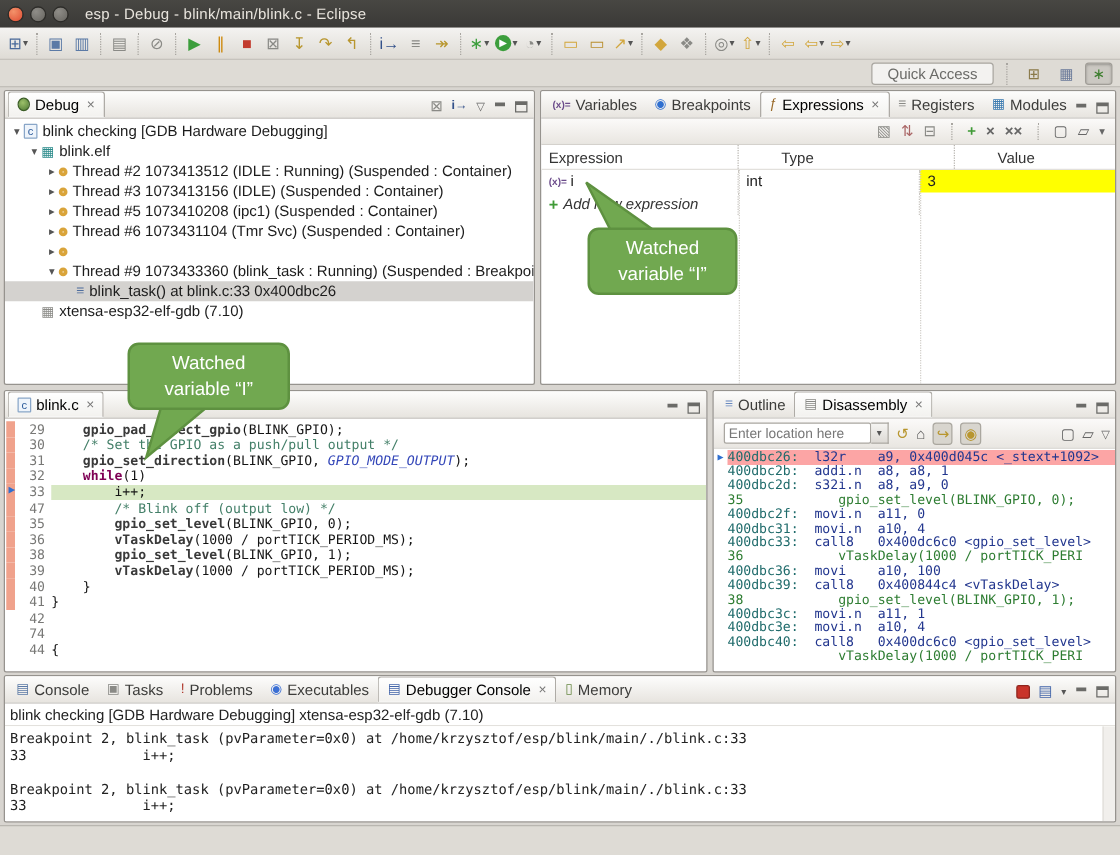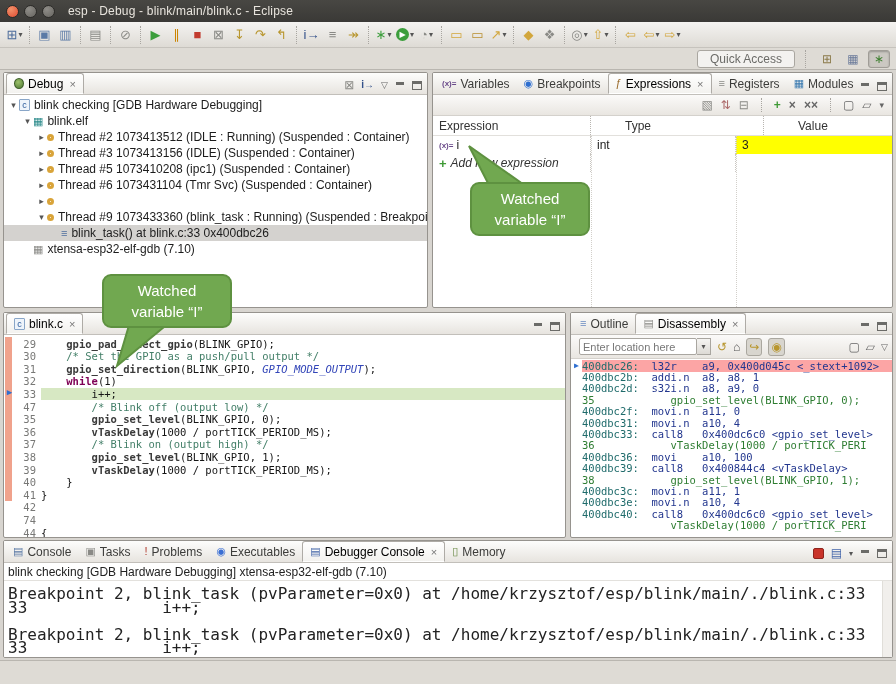--- a/index.html
+++ b/index.html
@@ -118,21 +118,21 @@
   .dapc { width:11px; flex:0 0 11px; text-align:center; color:#2f6fd0; font-size:8px; }
   .darow.hl .datext { background:#fca5a5; }
   .datext { flex:1; }
   .da-addr { color:#1f6b6b; }
   .da-asm { color:#22368e; }
   .da-src { color:#2e7d32; }
 
   
   .cinfo { height:18px; flex:0 0 18px; background:#fff; border-bottom:1px solid #e3e1dd; display:flex;
            align-items:center; padding-left:4px; font-size:12px; color:#222; }
-  .cbody { flex:1; background:#fff; font-family:"DejaVu Sans Mono", monospace; font-size:16px;
+  .cbody { flex:1; background:#fff; font-family:"DejaVu Sans Mono", monospace; font-size:11px;
            padding:3px 0 0 4px; overflow:hidden; position:relative; }
   .cline { height:13.5px; white-space:pre; }
   .cscroll { position:absolute; right:0; top:0; bottom:0; width:10px; background:#f1efec; border-left:1px solid #e0ded9; }
 
   .statusbar { position:absolute; top:660px; left:0; width:896px; height:24px; background:#deDBd5;
                border-top:1px solid #b9b6b0; }
   .termbtn { width:11px; height:11px; background:#c9342a; border:1px solid #8f241d; border-radius:2px; }
 </style>
 </head>
 <body>
@@ -445,21 +445,20 @@
     <div class="edbody">
       <div class="edlines" id="editorLines">
           <div class="eline"><span class="annot"><span class="chg" style="top: 0px; bottom: 0px;"></span></span><span class="lnum">29</span><span class="ecode"><span class="codewrap"><span>    </span><span class="tk-f">gpio_pad_select_gpio</span><span>(BLINK_GPIO);</span></span></span></div>
           <div class="eline"><span class="annot"><span class="chg" style="top: 0px; bottom: 0px;"></span></span><span class="lnum">30</span><span class="ecode"><span class="codewrap"><span>    </span><span class="tk-c">/* Set the GPIO as a push/pull output */</span></span></span></div>
           <div class="eline"><span class="annot"><span class="chg" style="top: 0px; bottom: 0px;"></span></span><span class="lnum">31</span><span class="ecode"><span class="codewrap"><span>    </span><span class="tk-f">gpio_set_direction</span><span>(BLINK_GPIO, </span><span class="tk-e">GPIO_MODE_OUTPUT</span><span>);</span></span></span></div>
           <div class="eline"><span class="annot"><span class="chg" style="top: 0px; bottom: 0px;"></span></span><span class="lnum">32</span><span class="ecode"><span class="codewrap"><span>    </span><span class="tk-k">while</span><span>(1)</span></span></span></div>
           <div class="eline cur"><span class="annot"><span class="chg" style="top: 0px; bottom: 0px;"></span><span class="bpmark">▶</span></span><span class="lnum">33</span><span class="ecode"><span class="codewrap"><span>        i++;</span></span></span></div>
           <div class="eline"><span class="annot"><span class="chg" style="top: 0px; bottom: 0px;"></span></span><span class="lnum">47</span><span class="ecode"><span class="codewrap"><span>        </span><span class="tk-c">/* Blink off (output low) */</span></span></span></div>
           <div class="eline"><span class="annot"><span class="chg" style="top: 0px; bottom: 0px;"></span></span><span class="lnum">35</span><span class="ecode"><span class="codewrap"><span>        </span><span class="tk-f">gpio_set_level</span><span>(BLINK_GPIO, 0);</span></span></span></div>
           <div class="eline"><span class="annot"><span class="chg" style="top: 0px; bottom: 0px;"></span></span><span class="lnum">36</span><span class="ecode"><span class="codewrap"><span>        </span><span class="tk-f">vTaskDelay</span><span>(1000 / portTICK_PERIOD_MS);</span></span></span></div>
-          <div class="eline"><span class="annot"><span class="chg" style="top: 0px; bottom: 0px;"></span></span><span class="lnum">37</span><span class="ecode"><span class="codewrap"><span>        </span><span class="tk-c">/* Blink on (output high) */</span></span></span></div>
           <div class="eline"><span class="annot"><span class="chg" style="top: 0px; bottom: 0px;"></span></span><span class="lnum">38</span><span class="ecode"><span class="codewrap"><span>        </span><span class="tk-f">gpio_set_level</span><span>(BLINK_GPIO, 1);</span></span></span></div>
           <div class="eline"><span class="annot"><span class="chg" style="top: 0px; bottom: 0px;"></span></span><span class="lnum">39</span><span class="ecode"><span class="codewrap"><span>        </span><span class="tk-f">vTaskDelay</span><span>(1000 / portTICK_PERIOD_MS);</span></span></span></div>
           <div class="eline"><span class="annot"><span class="chg" style="top: 0px; bottom: 0px;"></span></span><span class="lnum">40</span><span class="ecode"><span class="codewrap"><span>    }</span></span></span></div>
           <div class="eline"><span class="annot"><span class="chg" style="top: 0px; bottom: 0px;"></span></span><span class="lnum">41</span><span class="ecode"><span class="codewrap"><span>}</span></span></span></div>
           <div class="eline"><span class="annot"></span><span class="lnum">42</span><span class="ecode"><span class="codewrap"><span></span></span></span></div>
           <div class="eline"><span class="annot"></span><span class="lnum">74</span></div>
           <div class="eline"><span class="annot"></span><span class="lnum">44</span><span class="ecode"><span class="codewrap"><span>{</span></span></span></div>
         </div>
 
     </div>

